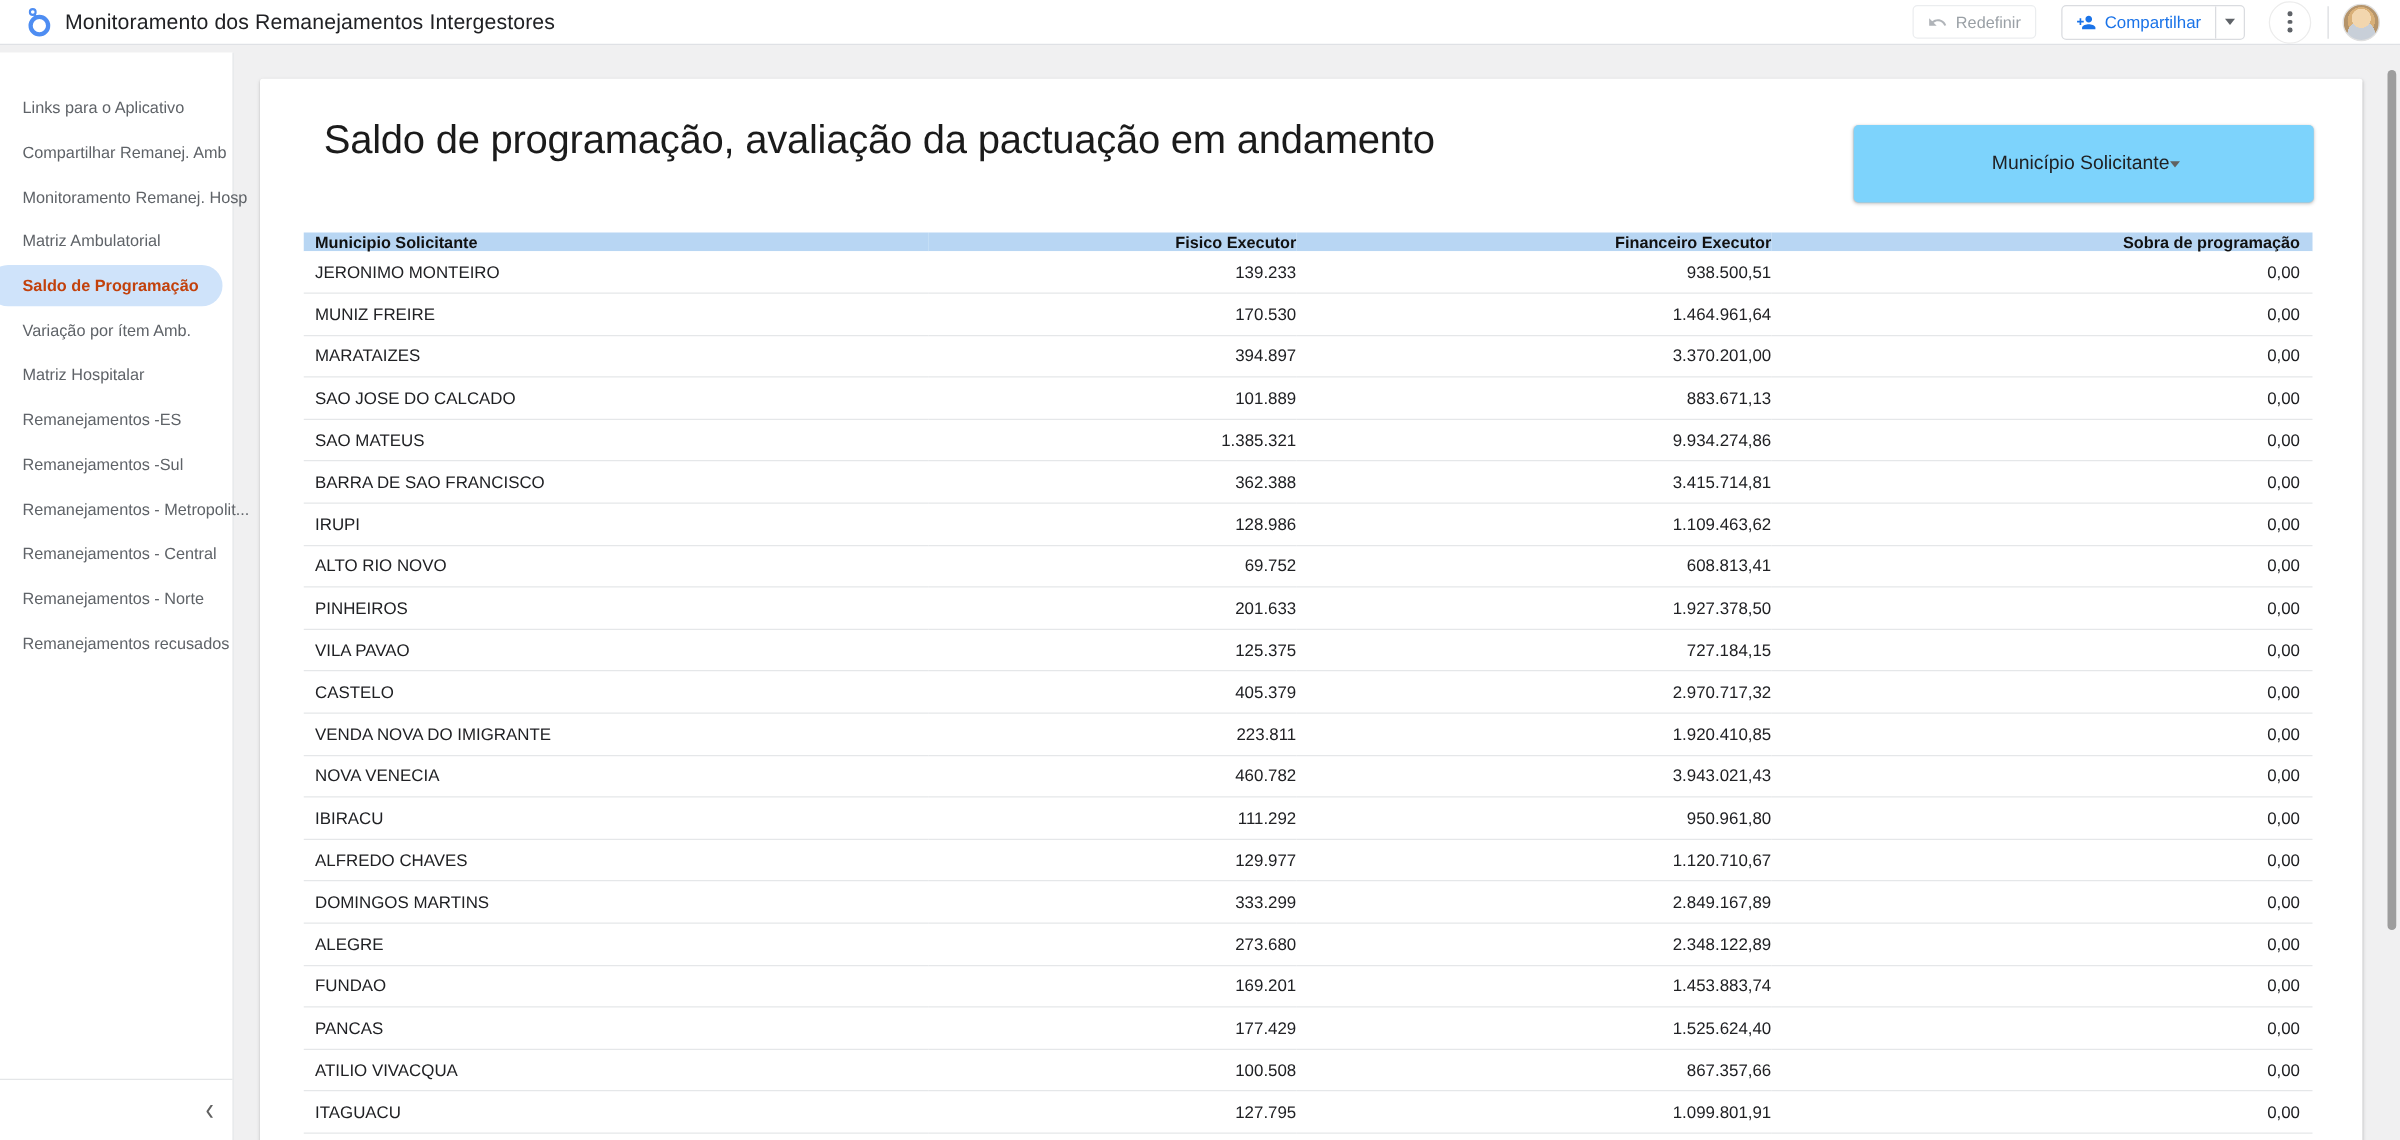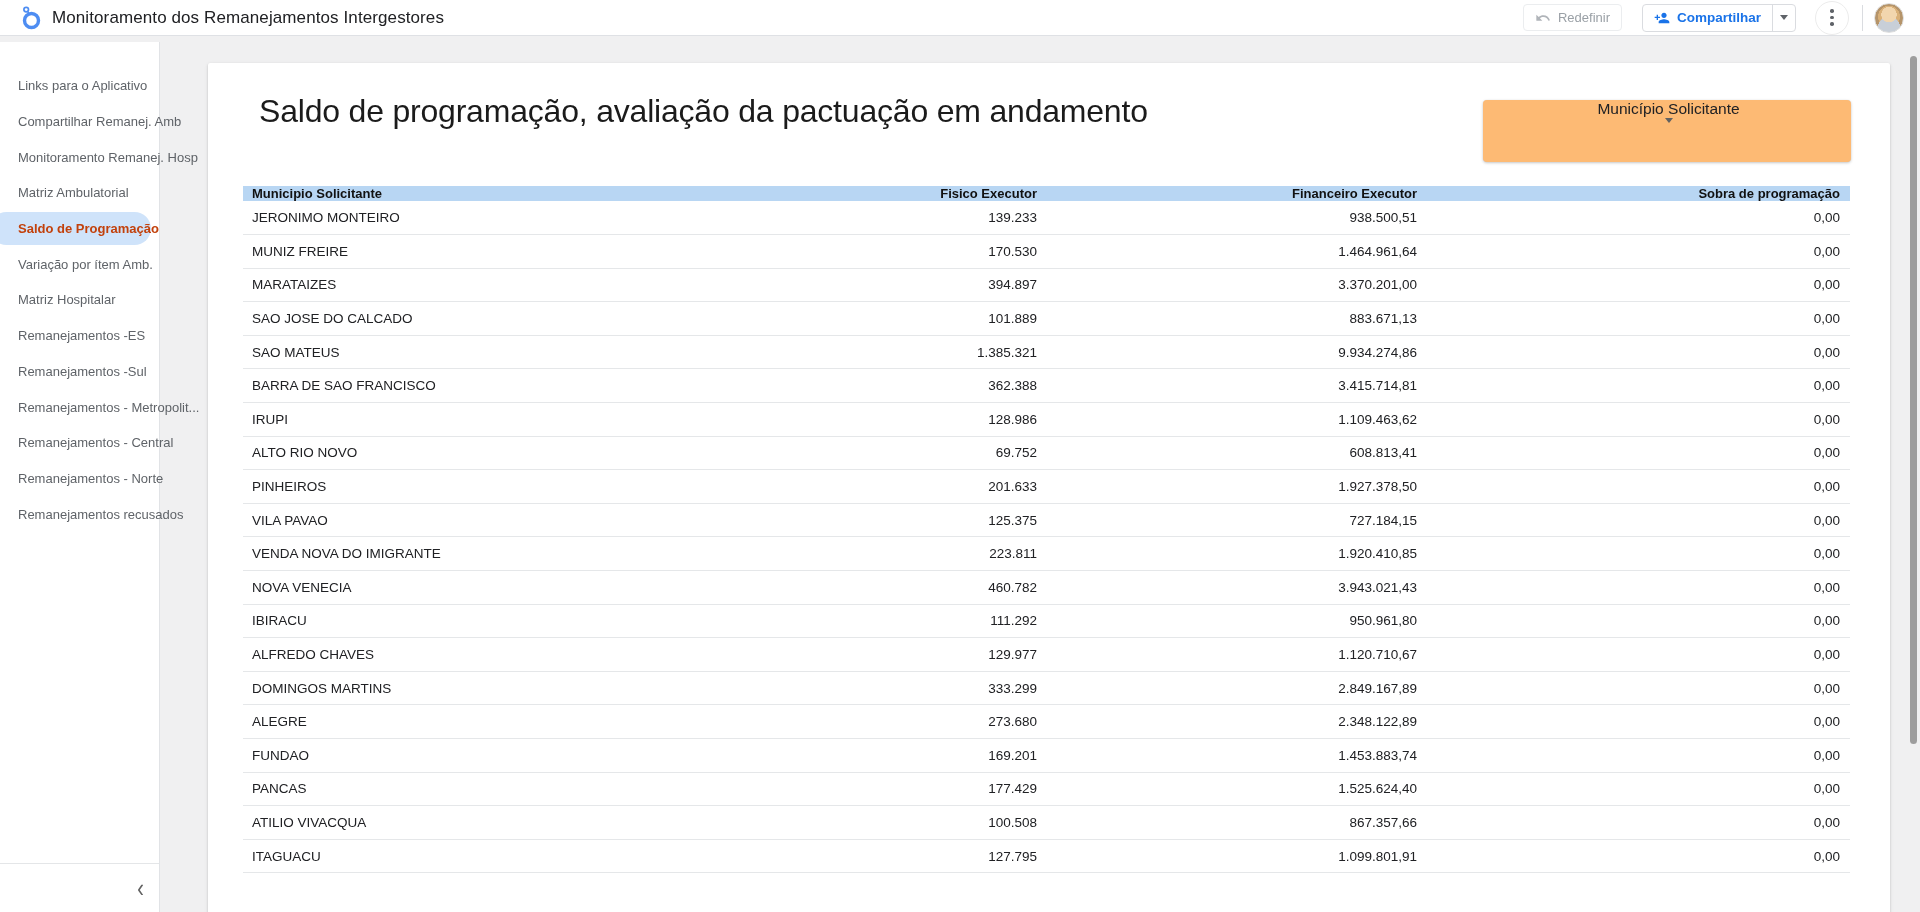--- a/index.html
+++ b/index.html
@@ -25,21 +25,21 @@
     display:flex; align-items:center; gap:7px; height:27px; padding:0 11px;
     border:1px solid #ebedef; border-radius:4px; background:#fff;
     color:#9aa0a6; font-size:13px; cursor:default;
   }
   .btn-split {
     display:flex; align-items:stretch; height:28px; margin-left:20px;
     border:1px solid #dadce0; border-radius:4px; background:#fff; overflow:hidden;
   }
   .btn-split-main {
     display:flex; align-items:center; gap:7px; padding:0 11px;
-    color:#1a73e8; font-size:13.5px; font-weight:700;
+    color:#1a73e8; font-size:13.5px; font-weight:400;
   }
   .btn-split-caret {
     width:23px; display:flex; align-items:center; justify-content:center;
     border-left:1px solid #dadce0;
   }
   .caret { width:0; height:0; border-left:4px solid transparent; border-right:4px solid transparent; border-top:5px solid #5f6368; }
   .kebab-circle {
     width:34px; height:34px; margin-left:19px; border-radius:50%;
     border:1px solid #ececec; display:flex; align-items:center; justify-content:center;
     flex-direction:column; gap:3px;
@@ -50,21 +50,21 @@
     width:30px; height:30px; border-radius:50%;
     background:
       radial-gradient(circle at 50% 38%, #f2d6ae 0 34%, rgba(0,0,0,0) 35%),
       radial-gradient(circle at 50% 85%, #c8cfd8 0 40%, rgba(0,0,0,0) 41%),
       radial-gradient(circle at 50% 45%, #d9b078 0 52%, #b5946a 53% 72%, #9aa48f 73%);
     border:1px solid #e0e0e0;
   }
 
   
   .sidebar {
-    position:absolute; top:42px; left:0; width:160px; height:870px;
+    position:absolute; top:42px; left:0; width:187px; height:870px;
     background:#ffffff; border-right:1px solid #e1e3e6; z-index:20;
   }
   .nav { padding-top:26px; }
   .nav-item {
     position:relative; height:35.7px; display:flex; align-items:center;
     padding-left:18px; font-size:13px; color:#5f6368; cursor:pointer; white-space:nowrap;
   }
   .nav-item .nav-label { position:relative; z-index:2; }
   .nav-item.active { color:#c2410c; font-weight:700; }
   .nav-item.active::before {
@@ -83,24 +83,24 @@
     position:absolute; left:208px; top:63px; width:1682px; height:1100px;
     background:#ffffff; border-radius:2px;
     box-shadow:0 1px 2px rgba(0,0,0,.18), 0 1px 4px rgba(0,0,0,.08);
   }
   .report-title {
     position:absolute; left:51px; top:30px;
     font-size:32px; color:#1b1b1b; letter-spacing:-.2px; font-weight:400;
   }
   .filter-card {
     position:absolute; left:1275px; top:37px; width:368px; height:62px;
-    background:#fdba74; border-radius:4px;
+    background:#7dd3fc; border-radius:4px;
     box-shadow:0 1px 3px rgba(0,0,0,.22), 0 0 1px rgba(0,0,0,.1);
-    display:flex; align-items:center; justify-content:flex-start;
-    padding:0 27px 0 30px; cursor:pointer;flex-direction:column;
+    display:flex; align-items:center; justify-content:center;
+    padding:0 27px 0 30px; cursor:pointer;
   }
   .filter-label { font-size:15.5px; color:#202124; }
   .filter-card .caret { border-top-color:#616161; }
 
   
   .tbl-wrap { position:absolute; left:35px; top:123px; width:1607px; }
   table { width:1607px; table-layout:fixed; border-collapse:collapse; }
   col.c1 { width:500px; } col.c2 { width:294px; } col.c3 { width:380px; } col.c4 { width:433px; }
   thead th {
     background:#b8d6f3; height:15px; font-size:13px; font-weight:700; color:#111;
@@ -318,20 +318,26 @@
     <td class="c4">0,00</td>
   </tr>
 
   <tr>
     <td class="c1">VILA PAVAO</td>
     <td class="c2">125.375</td>
     <td class="c3">727.184,15</td>
     <td class="c4">0,00</td>
   </tr>
 
+  <tr>
+    <td class="c1">CASTELO</td>
+    <td class="c2">405.379</td>
+    <td class="c3">2.970.717,32</td>
+    <td class="c4">0,00</td>
+  </tr>
 
   <tr>
     <td class="c1">VENDA NOVA DO IMIGRANTE</td>
     <td class="c2">223.811</td>
     <td class="c3">1.920.410,85</td>
     <td class="c4">0,00</td>
   </tr>
 
   <tr>
     <td class="c1">NOVA VENECIA</td>

